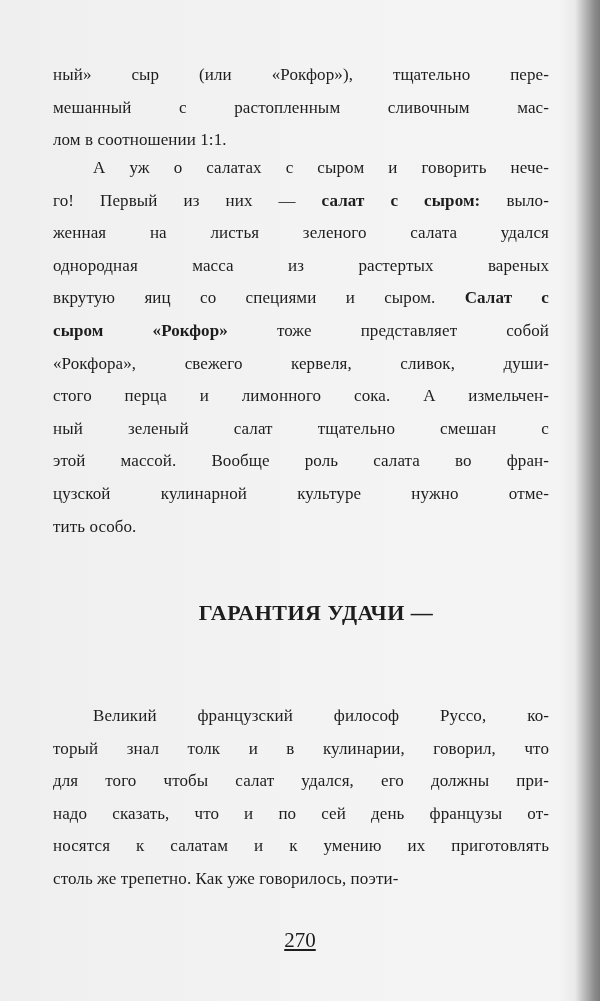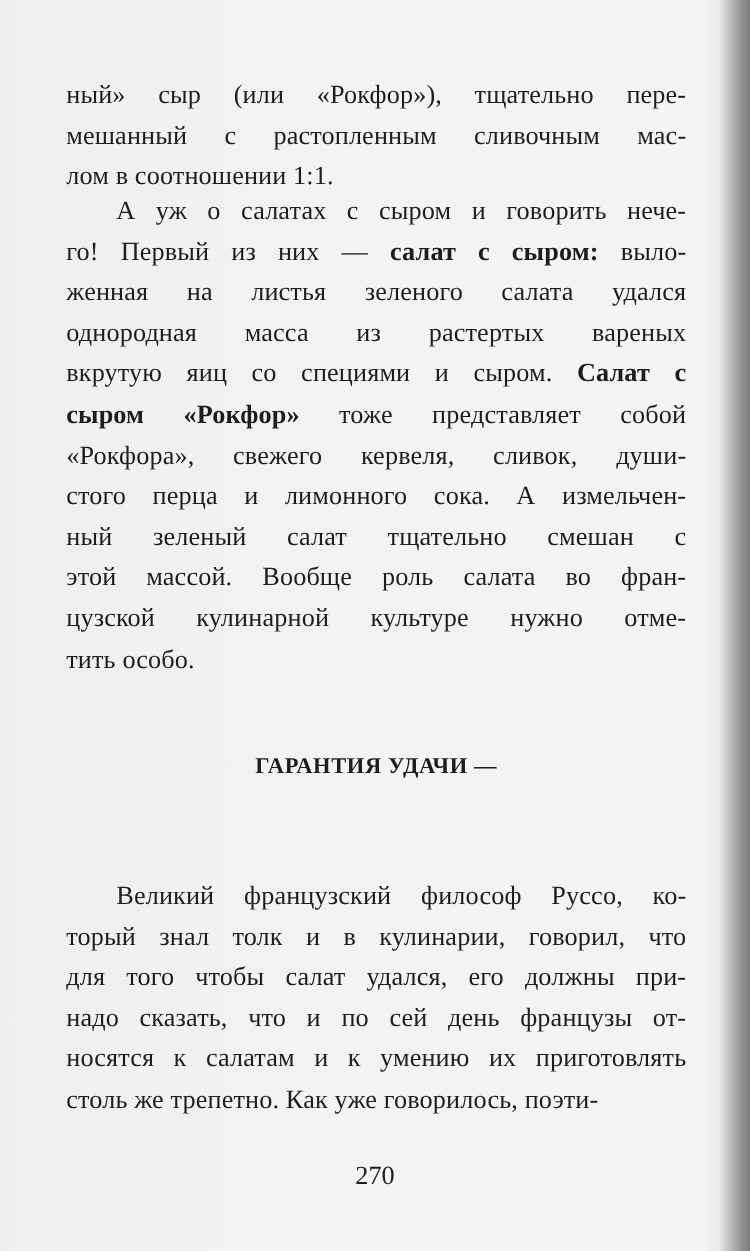--- a/index.html
+++ b/index.html
@@ -9,45 +9,46 @@
     position: relative;
     font-family: "Liberation Serif", "DejaVu Serif", serif;
     color: #1d1d1d;
   }
   .page {
     position: absolute; left: 0; top: 0; width: 600px; height: 1001px;
     background: linear-gradient(to right, #efefef 0px, #f3f3f3 300px, #f4f4f4 560px, #eaeaea 575px, #b8b8b8 585px, #8a8a8a 595px, #7c7c7c 600px);
   }
   .para {
     margin: 0;
-    font-size: 21px;
+    font-size: 17px;
     line-height: 32.6px;
     text-align: justify;
     text-align-last: left;
     letter-spacing: 0.1px;
   }
   .para .line { display: block; white-space: nowrap; text-align: justify; text-align-last: justify; }
   .para .line.last { text-align-last: left; }
   .para .line.indent { padding-left: 40px; }
   b { font-weight: bold; }
   .heading {
-    position: absolute; left: 53px; width: 496px; top: 596px;
+    position: absolute; left: 68px; width: 496px; top: 596px;
     text-align: center;
     font-weight: bold;
-    font-size: 18px;
+    font-size: 22px;
     line-height: 33px;
     letter-spacing: 0.5px;
   }
   .para2 { position: absolute; left: 53px; top: 700px; width: 496px; }
   .para1 { position: absolute; left: 53px; top: 152px; width: 496px; }
   .para0 { position: absolute; left: 53px; top: 59px; width: 496px; }
   .page-number {
     position: absolute; left: 0; width: 600px; top: 928px;
     text-align: center; font-size: 21px;
     padding-right: 0px;
+    text-decoration: underline;
   }
   .page-number span { position: relative; left: 0px; }
 </style>
 </head>
 <body>
 
 <div class="page">
 
   <div class="para0">
     <p class="para" id="p0">

